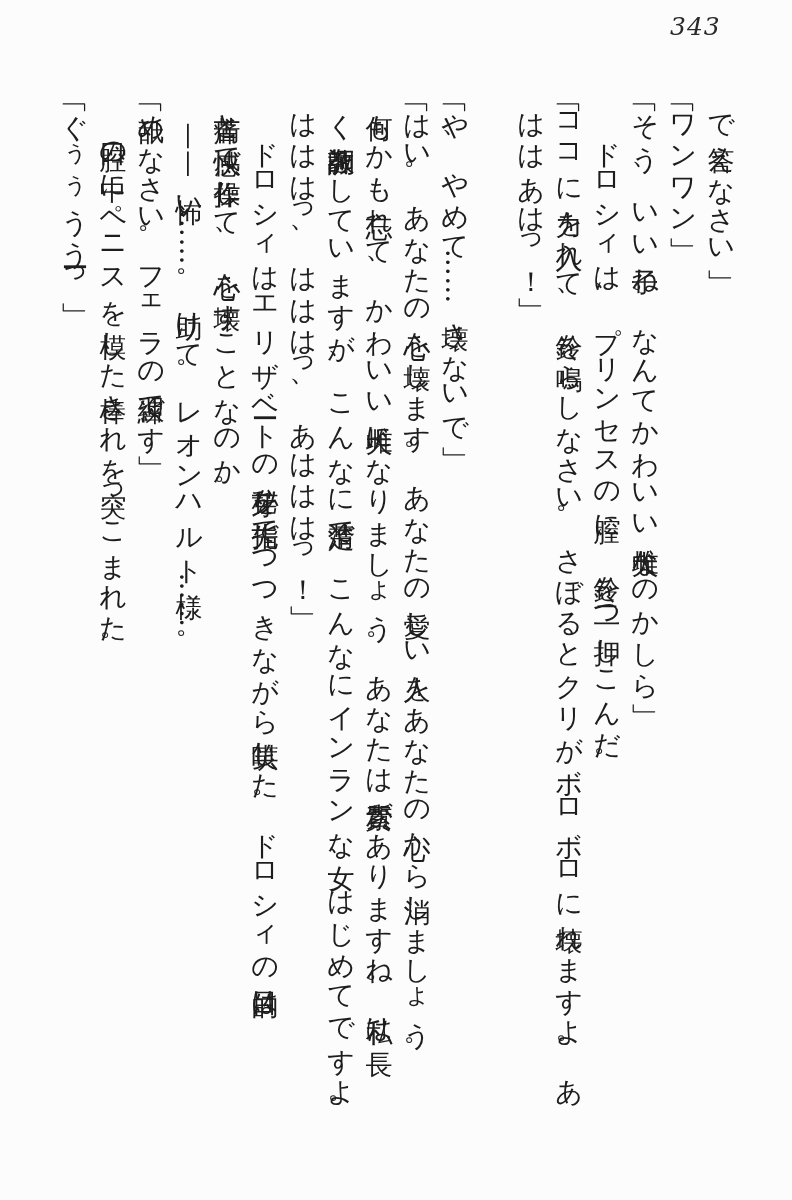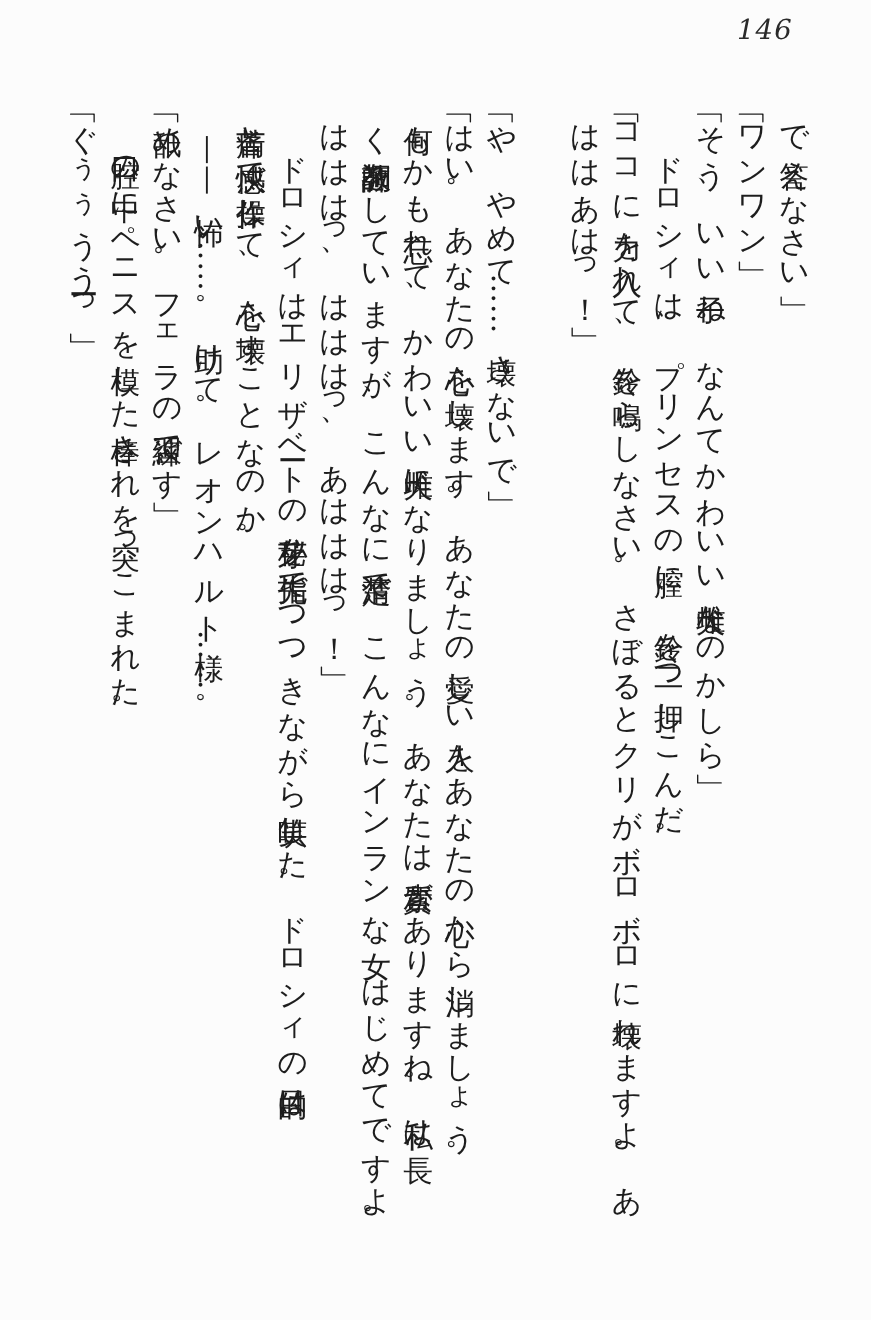--- a/index.html
+++ b/index.html
@@ -41,21 +41,21 @@
   }
   .text-block p {
     margin: 0;
     padding: 0;
   }
 </style>
 </head>
 <body>
 
 <div class="page">
-  <div class="page-number">146</div>
+  <div class="page-number">343</div>
   <div class="text-block">
     <p>で答えなさい」</p>
     <p>「ワンワン」</p>
     <p>「そう、いい子ね。なんてかわいい雌犬なのかしら」</p>
     <p>　ドロシィは、プリンセスの膣に、鈴を二つ押しこんだ。</p>
     <p>「ココに力を入れて、鈴を鳴らしなさい。さぼるとクリがボロボロに壊れますよ。あ</p>
     <p>ははあはっ！」</p>
     <p>　</p>
     <p>「や、やめて……壊さないで」</p>
     <p>「はい。あなたの心を壊します。あなたの愛しい人をあなたの心から消しましょう。</p>

